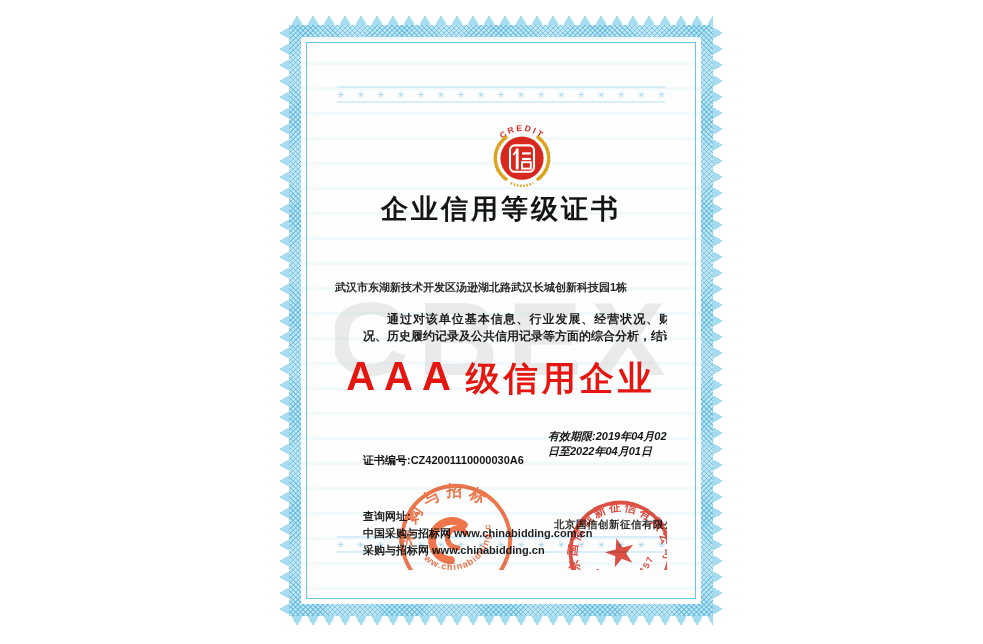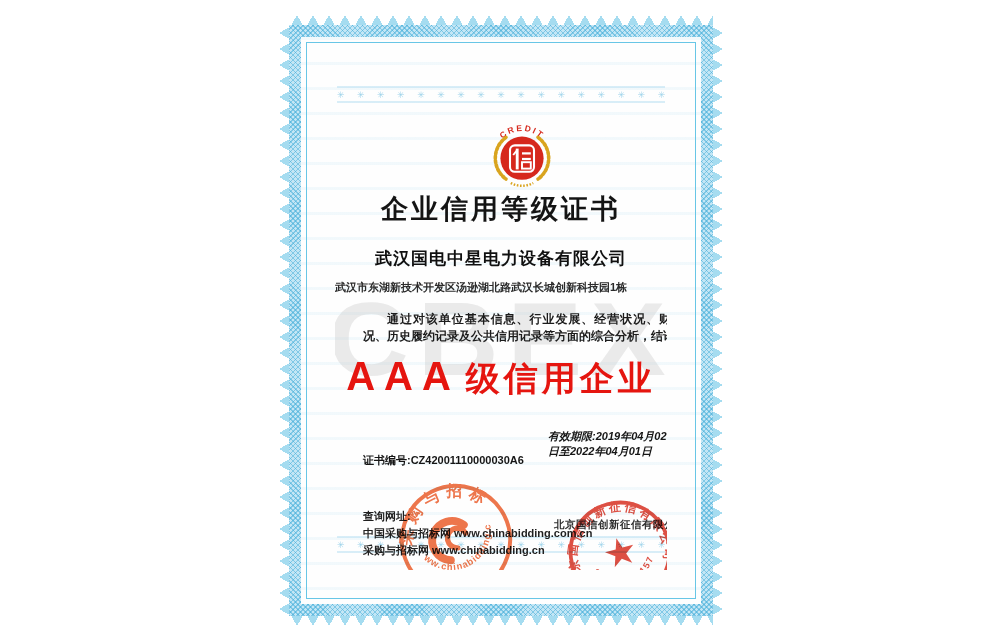--- a/index.html
+++ b/index.html
@@ -96,21 +96,20 @@
             <line x1="44" y1="47" x2="44" y2="73" stroke-width="3.6"></line>
             <path d="M44,49 L39,55" stroke-width="2.4"></path>
             <line x1="50" y1="53" x2="61" y2="53" stroke-width="2.8"></line>
             <line x1="50" y1="60" x2="61" y2="60" stroke-width="2.8"></line>
             <rect x="50" y="64" width="11" height="8" stroke-width="2.4"></rect>
           </g>
         </svg>
 
         <div class="title">企业信用等级证书</div>
 
-        <div class="company">武汉国电中星电力设备有限公司</div>
 
         <div class="addr">武汉市东湖新技术开发区汤逊湖北路武汉长城创新科技园1栋</div>
 
         <div class="body-text">通过对该单位基本信息、行业发展、经营状况、财务状况、历史履约记录及公共信用记录等方面的综合分析，结论为:</div>
 
         <div class="rating" style="color:#e5150f;">
           <span class="grade">AAA</span><span class="suffix">级信用企业</span>
         </div>
 
         <div class="certline">

